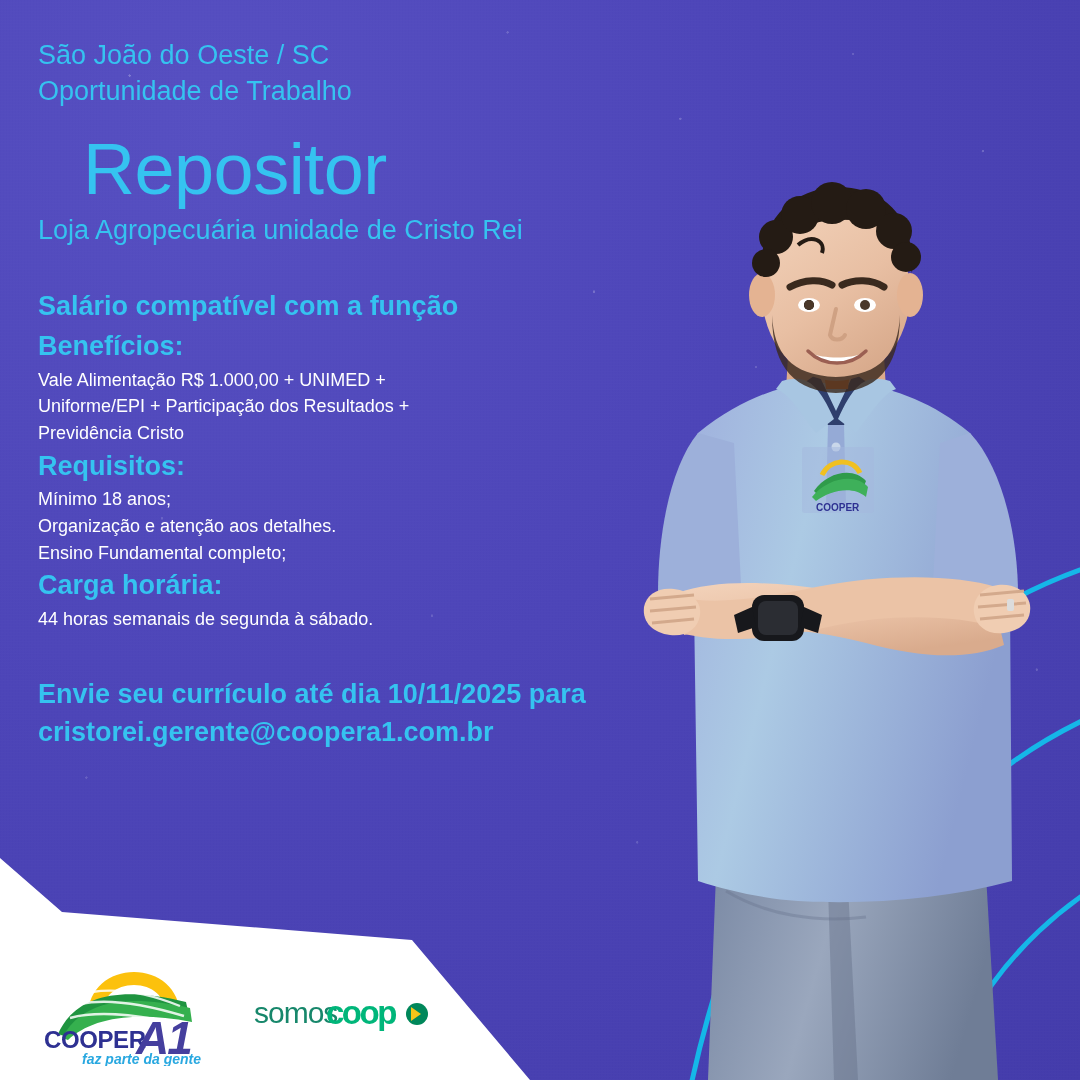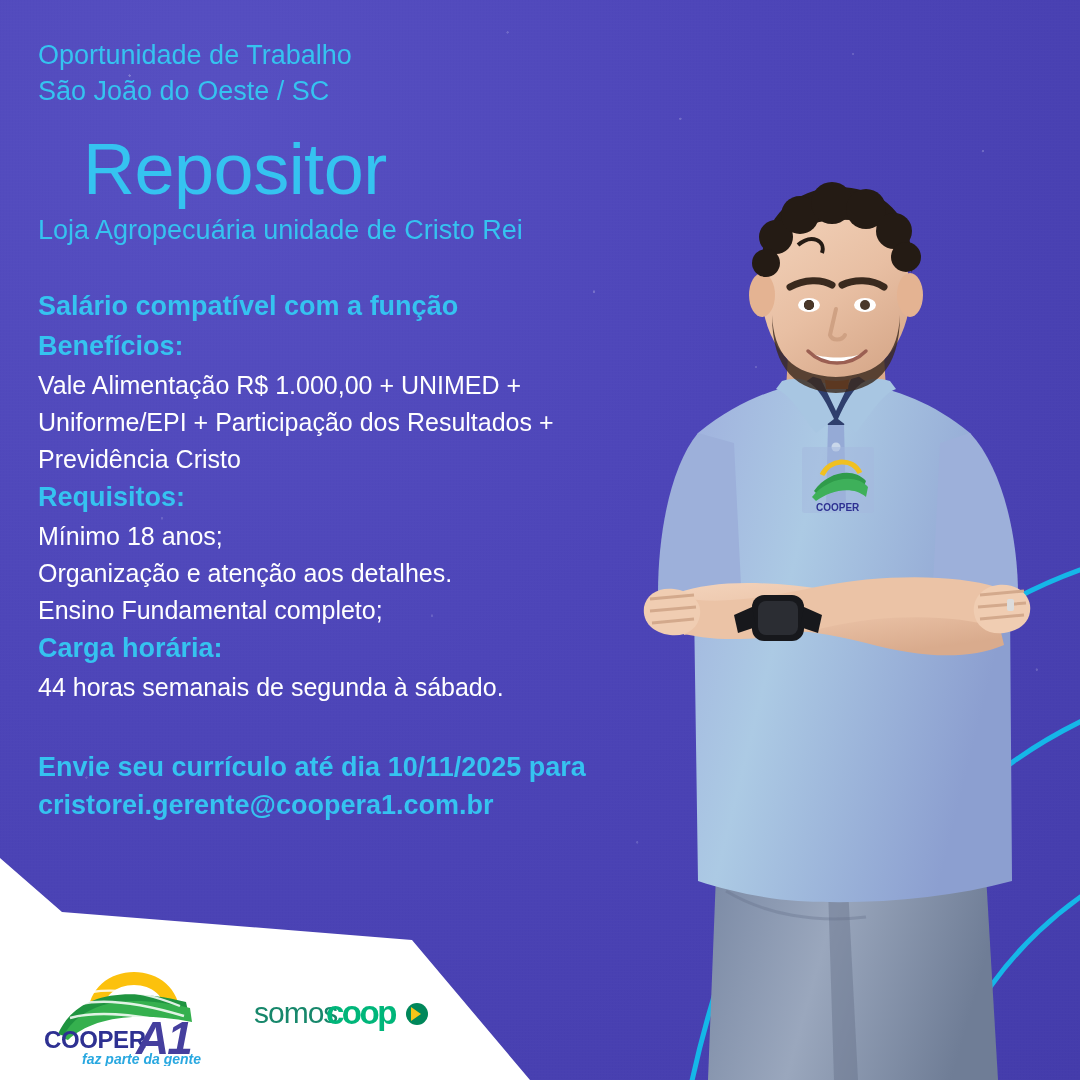--- a/index.html
+++ b/index.html
@@ -42,21 +42,21 @@
 
   
   .content{position:absolute;left:38px;top:38px;width:700px;}
   .kicker{color:#35c3f0;font-size:27px;line-height:1.33;font-weight:400;}
   .job-title{color:#35c3f0;font-size:72px;line-height:.98;font-weight:400;
              letter-spacing:-.5px;margin-top:24px;margin-left:45px;}
   .job-sub{color:#35c3f0;font-size:27px;line-height:1.2;font-weight:400;margin-top:10px;}
 
   .details{margin-top:40px;}
   .d-head{color:#35c3f0;font-size:27px;font-weight:bold;line-height:1.48;}
-  .d-body{color:#ffffff;font-size:25px;font-weight:400;line-height:1.48;}
+  .d-body{color:#ffffff;font-size:18px;font-weight:400;line-height:1.48;}
 
   .cta{margin-top:42px;color:#35c3f0;font-size:27px;font-weight:bold;line-height:1.42;}
 
   
   .footer{position:absolute;left:0;top:840px;width:620px;height:240px;}
 
   .logos{position:absolute;left:40px;bottom:14px;display:flex;align-items:center;gap:24px;}
   .coopera1{position:relative;width:190px;height:104px;}
   .somoscoop{position:relative;width:190px;height:46px;}
 </style>
@@ -176,22 +176,22 @@
     <path d="M270 134 L264 160 C266 166, 276 166, 279 160" fill="none" stroke="#cfa183" stroke-width="4" stroke-linecap="round"></path>
 
     <path d="M244 178 C258 190, 284 190, 298 178 C284 184, 258 184, 244 178 Z" fill="#fff"></path>
     <path d="M242 176 C258 192, 284 192, 300 176" fill="none" stroke="#9b5f52" stroke-width="3.5" stroke-linecap="round"></path>
 
     <path d="M206 140 C206 196, 232 216, 270 218 C308 216, 334 196, 334 140
              C332 178, 316 200, 270 202 C224 200, 208 178, 206 140 Z" fill="#3a2a1e" opacity=".82"></path>
   </svg>
 
   <div class="content">
+    <div class="kicker">São João do Oeste / SC</div>
     <div class="kicker">Oportunidade de Trabalho</div>
-    <div class="kicker">São João do Oeste / SC</div>
 
     <div class="job-title">Repositor</div>
     <div class="job-sub">Loja Agropecuária unidade de Cristo Rei</div>
 
     <div class="details">
       <div class="d-head">Salário compatível com a função</div>
       <div class="d-head">Benefícios:</div>
       <div class="d-body">Vale Alimentação R$ 1.000,00 + UNIMED +</div>
       <div class="d-body">Uniforme/EPI + Participação dos Resultados +</div>
       <div class="d-body">Previdência Cristo</div>

